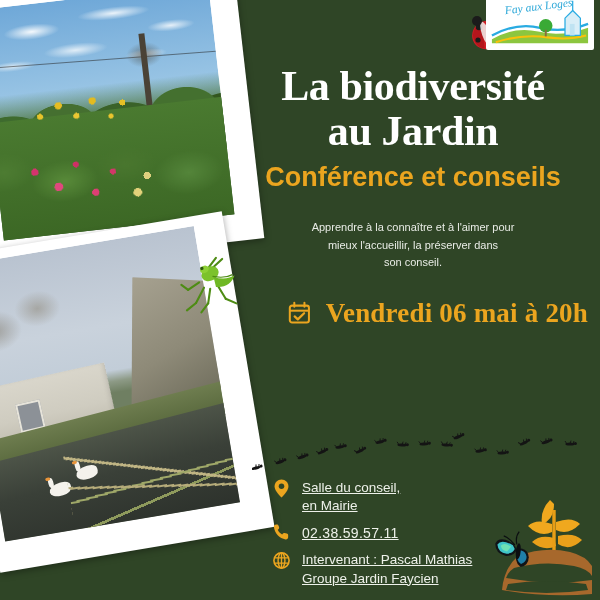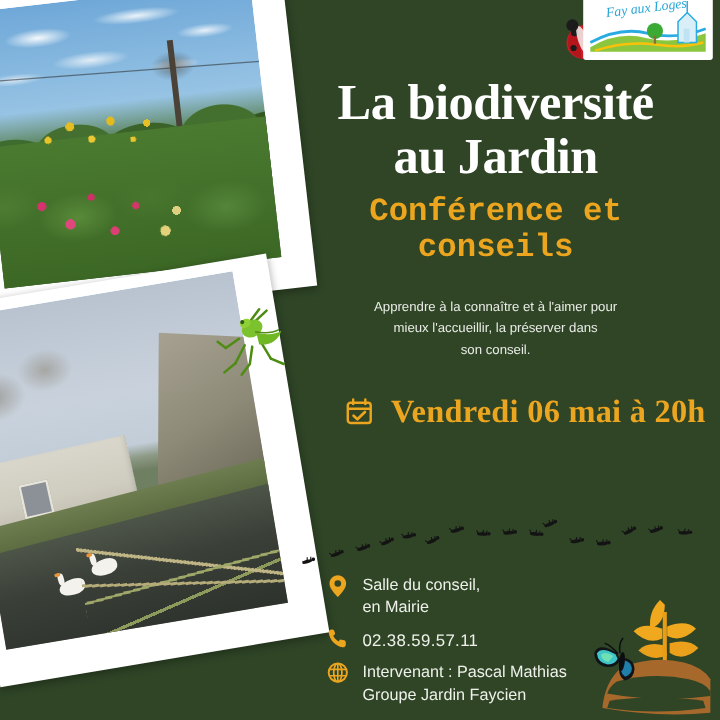--- a/index.html
+++ b/index.html
@@ -171,21 +171,21 @@
   #content{
     position:absolute;left:238px;top:64px;width:350px;
     text-align:center;color:#ffffff;
   }
   #title{
     font-family:"Liberation Serif", serif;
     font-weight:700;font-size:42px;line-height:1.06;
     letter-spacing:-.4px;color:#ffffff;margin:0;
   }
   #subtitle{
-    font-family:Liberation Mono, monospace;
+    font-family:Liberation Sans, sans-serif;
     font-weight:700;font-size:27px;line-height:1.1;
     color:#eba51f;margin:10px 0 0 0;
   }
   #blurb{
     margin:26px 0 0 0;font-size:11px;line-height:1.62;
     color:#e9ece6;font-weight:400;
   }
   #date-row{
     margin-top:26px;display:flex;align-items:center;
     justify-content:flex-end;gap:12px;
@@ -195,21 +195,21 @@
     font-weight:700;font-size:27px;color:#eba51f;letter-spacing:.2px;
   }
 
   
   #ants{position:absolute;left:252px;top:424px;width:336px;height:54px;}
 
   
   #contact{
     position:absolute;left:272px;top:478px;width:300px;color:#eef1ea;
   }
-  .contact-row{display:flex;align-items:flex-start;gap:11px;margin-bottom:7px;}
+  .contact-row{display:flex;align-items:flex-start;gap:11px;margin-bottom:7px;text-decoration:underline;}
   .contact-ico{flex:0 0 19px;width:19px;height:21px;display:block;}
   .contact-txt{font-size:13.5px;line-height:1.35;padding-top:1px;}
   #phone-text{font-size:14px;letter-spacing:.3px;padding-top:2px;}
 
   
   #emblem{position:absolute;right:4px;bottom:2px;width:108px;height:104px;}
 </style>
 </head>
 <body>
 

